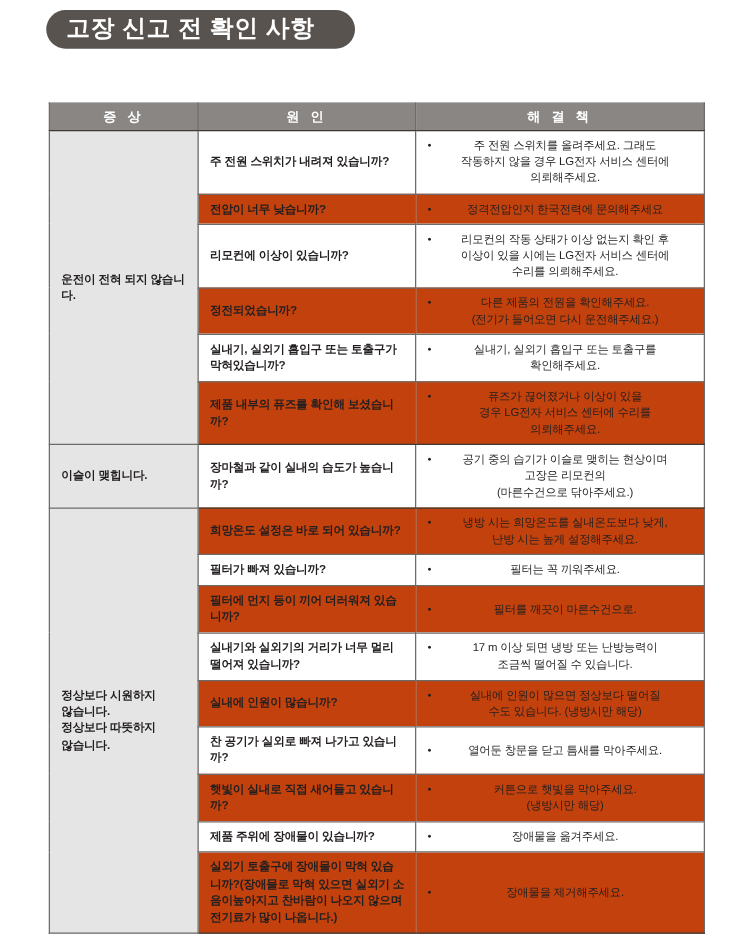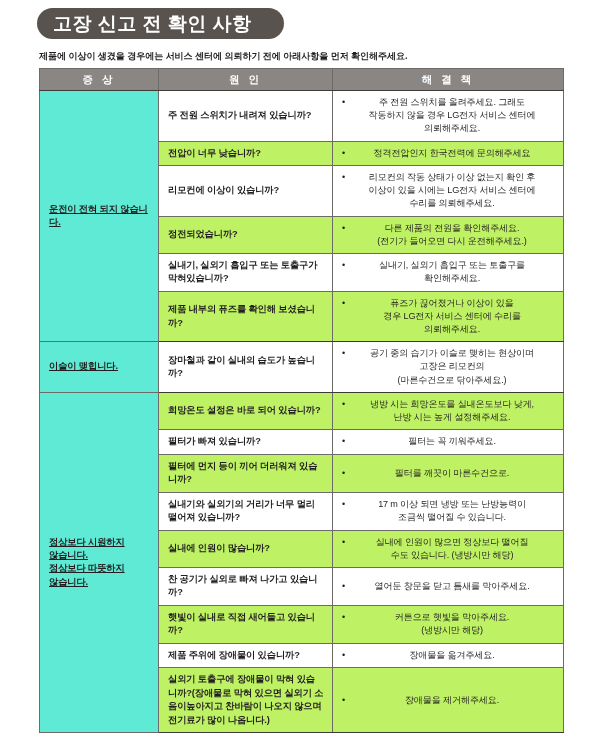--- a/index.html
+++ b/index.html
@@ -54,21 +54,21 @@
     font-weight: bold;
     color: #231f20;
     letter-spacing: -0.1px;
     white-space: nowrap;
   }
 
   
   .tbl-wrap {
     position: absolute;
     left: 39px;
-    top: 68px;
+    top: 82px;
     width: 524px;
   }
   table.tt {
     border-collapse: collapse;
     width: 524px;
     table-layout: fixed;
     border: 1.4px solid #3d3a38;
   }
   table.tt col.c-sym { width: 119px; }
   table.tt col.c-cause { width: 174px; }
@@ -93,22 +93,21 @@
   .cell-pad {
     padding: 5px 8px 5px 9px;
     font-size: 9.1px;
     line-height: 1.45;
     letter-spacing: -0.15px;
   }
 
   td.sym {
     border-bottom: 1.4px solid #3d3a38;
     border-top: 1.4px solid #3d3a38;
-    background: #5eead4;
-    text-decoration: underline;
+    background: #e5e5e5;
   }
   td.sym .cell-pad {
     font-weight: bold;
     font-size: 9.3px;
   }
   td.sym .sym-line { display: block; }
 
   td.cause .cell-pad {
     font-weight: bold;
     font-size: 9.3px;
@@ -122,37 +121,36 @@
   }
   .bullet {
     flex: 0 0 auto;
     line-height: 1.45;
     font-size: 9.1px;
   }
   .sol-text { flex: 1 1 auto; }
   .sol-text .ln { display: block; text-align: center; }
 
   tr.shaded td.cause,
-  tr.shaded td.sol { background: #bef264; }
+  tr.shaded td.sol { background: #c2410c; }
   tr.plain td.cause,
   tr.plain td.sol { background: #ffffff; }
 
   tr.group-end td.cause,
   tr.group-end td.sol { border-bottom: 1.4px solid #3d3a38; }
 </style>
 </head>
 <body>
 
 <div class="page">
 
   <div class="title-bar">
     <span class="title-text">고장 신고 전 확인 사항</span>
   </div>
 
-  <div class="intro">제품에 이상이 생겼을 경우에는 서비스 센터에 의뢰하기 전에 아래사항을 먼저 확인해주세요.</div>
 
   <div class="tbl-wrap">
     <table class="tt">
       <colgroup>
         <col class="c-sym">
           <col class="c-cause">
           <col class="c-sol">
       </colgroup>
       <thead>
         <tr>

